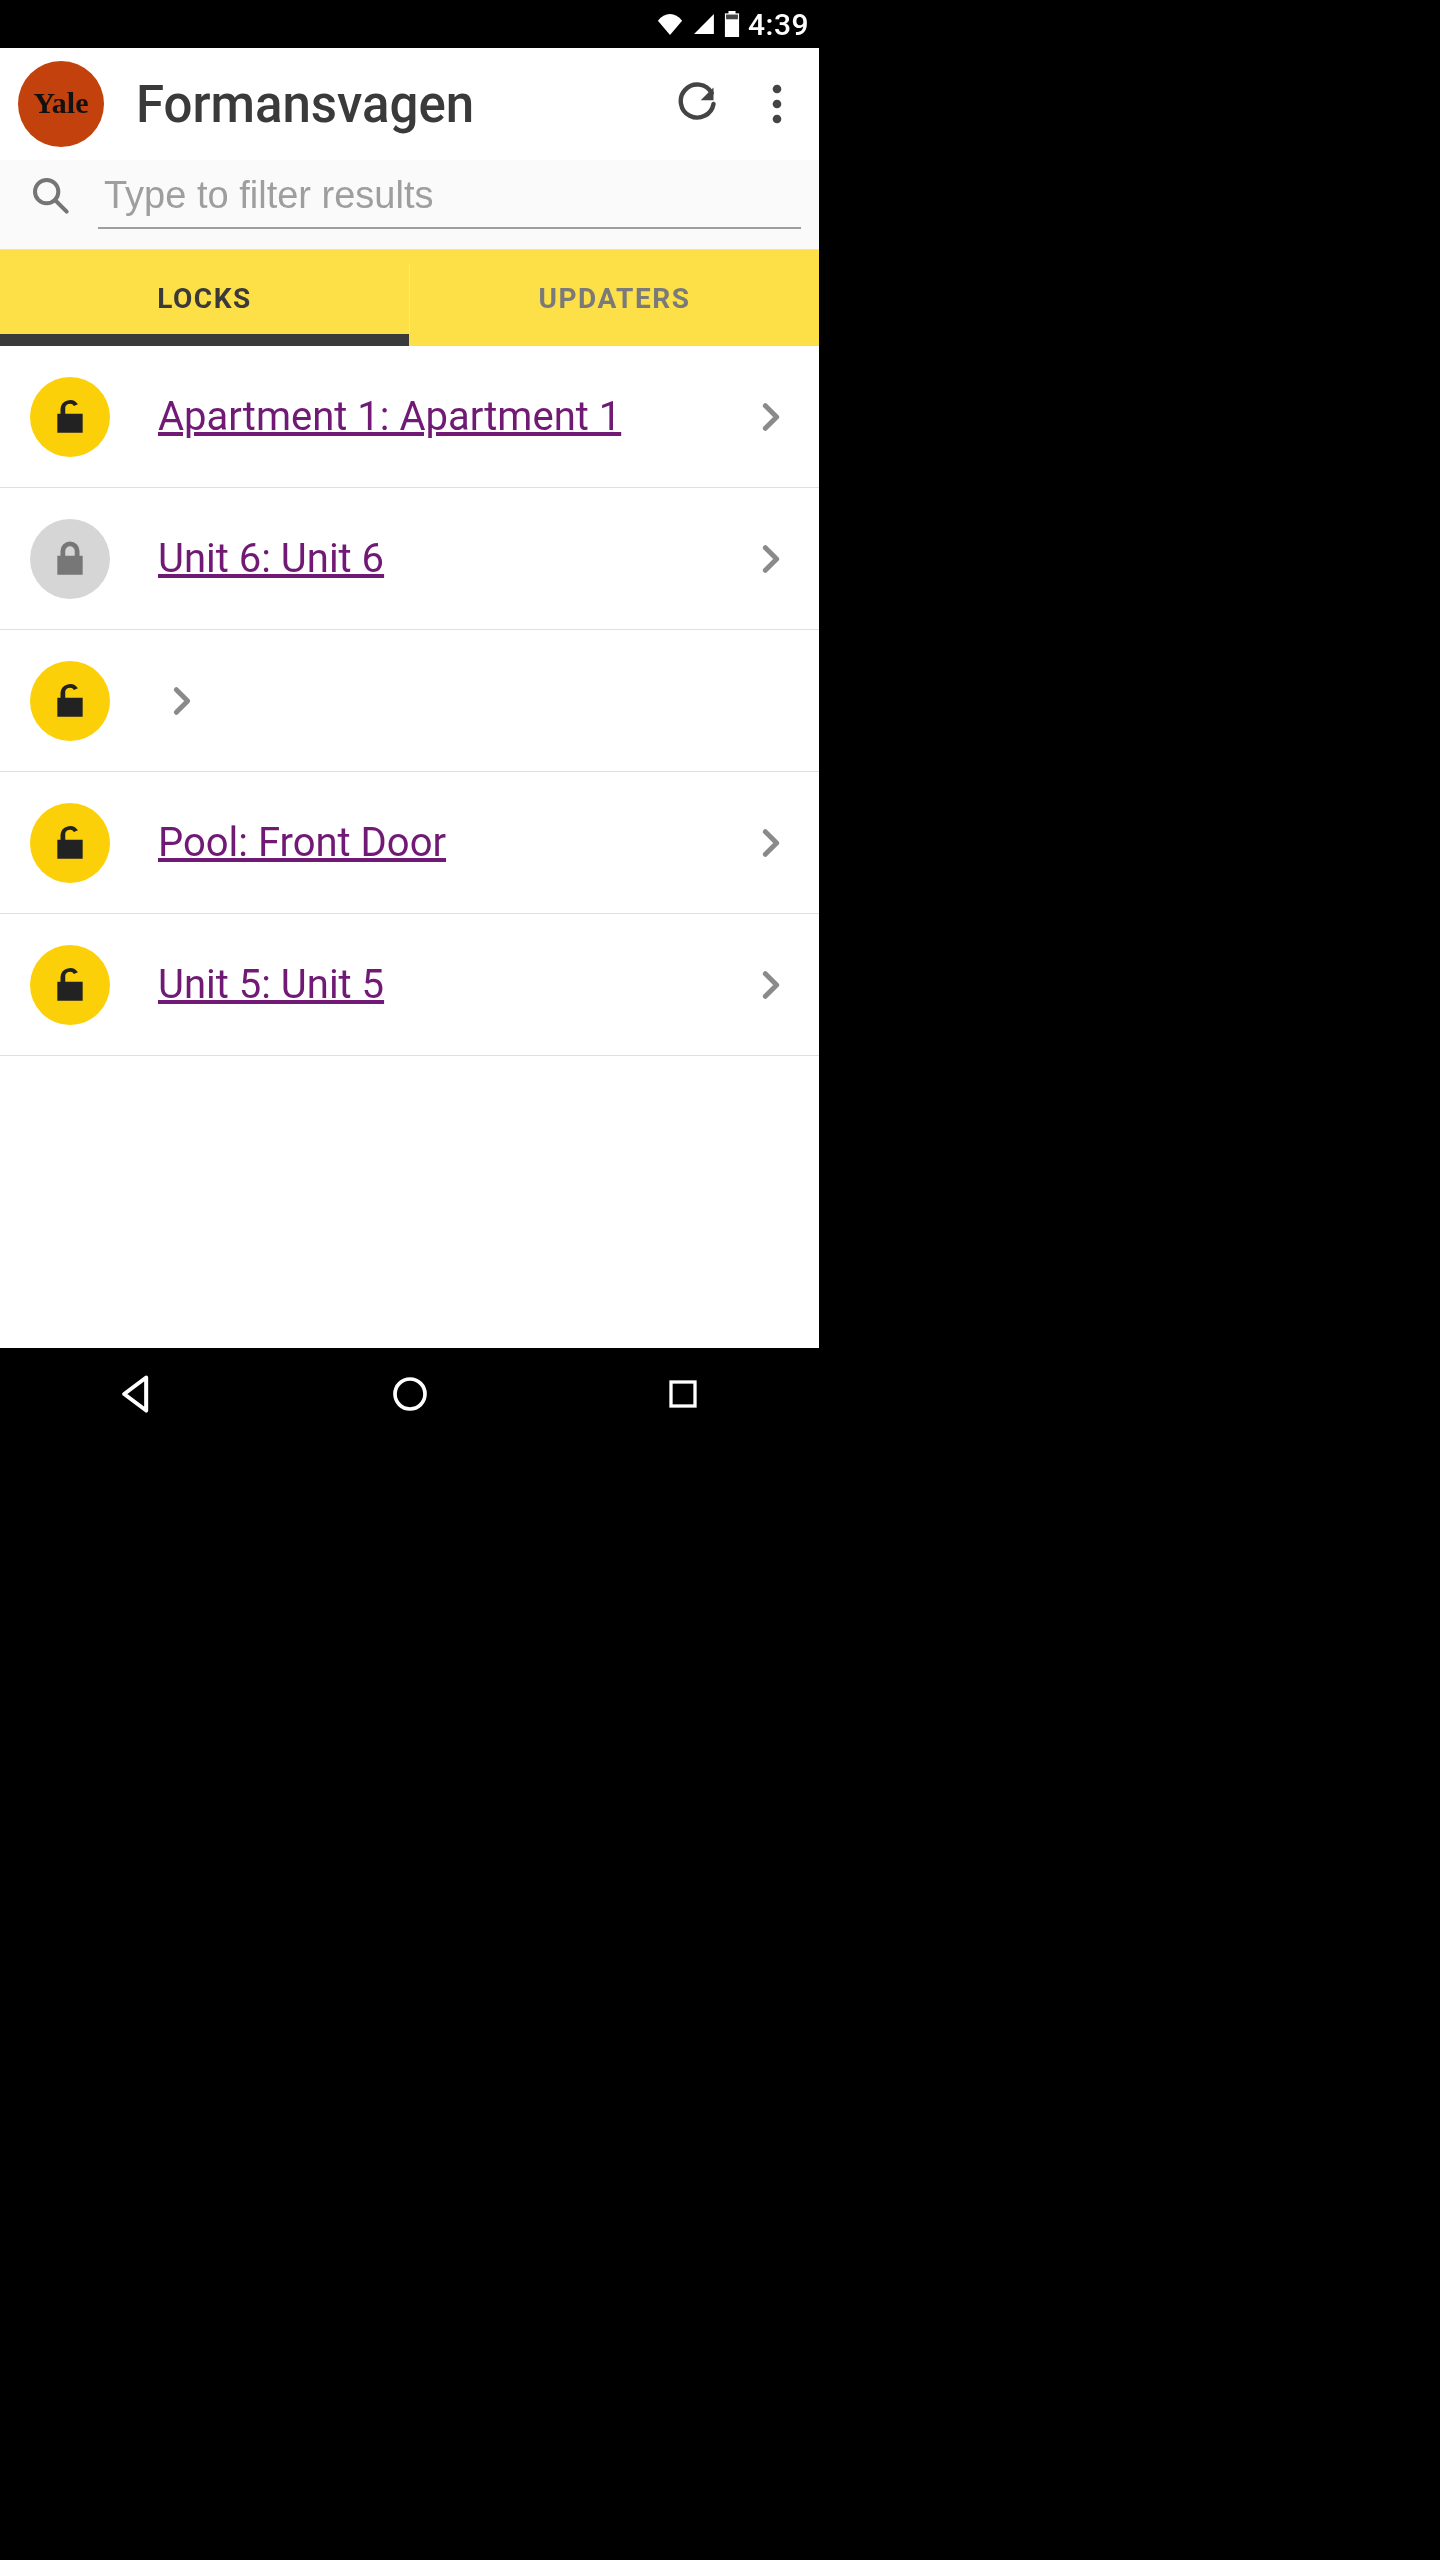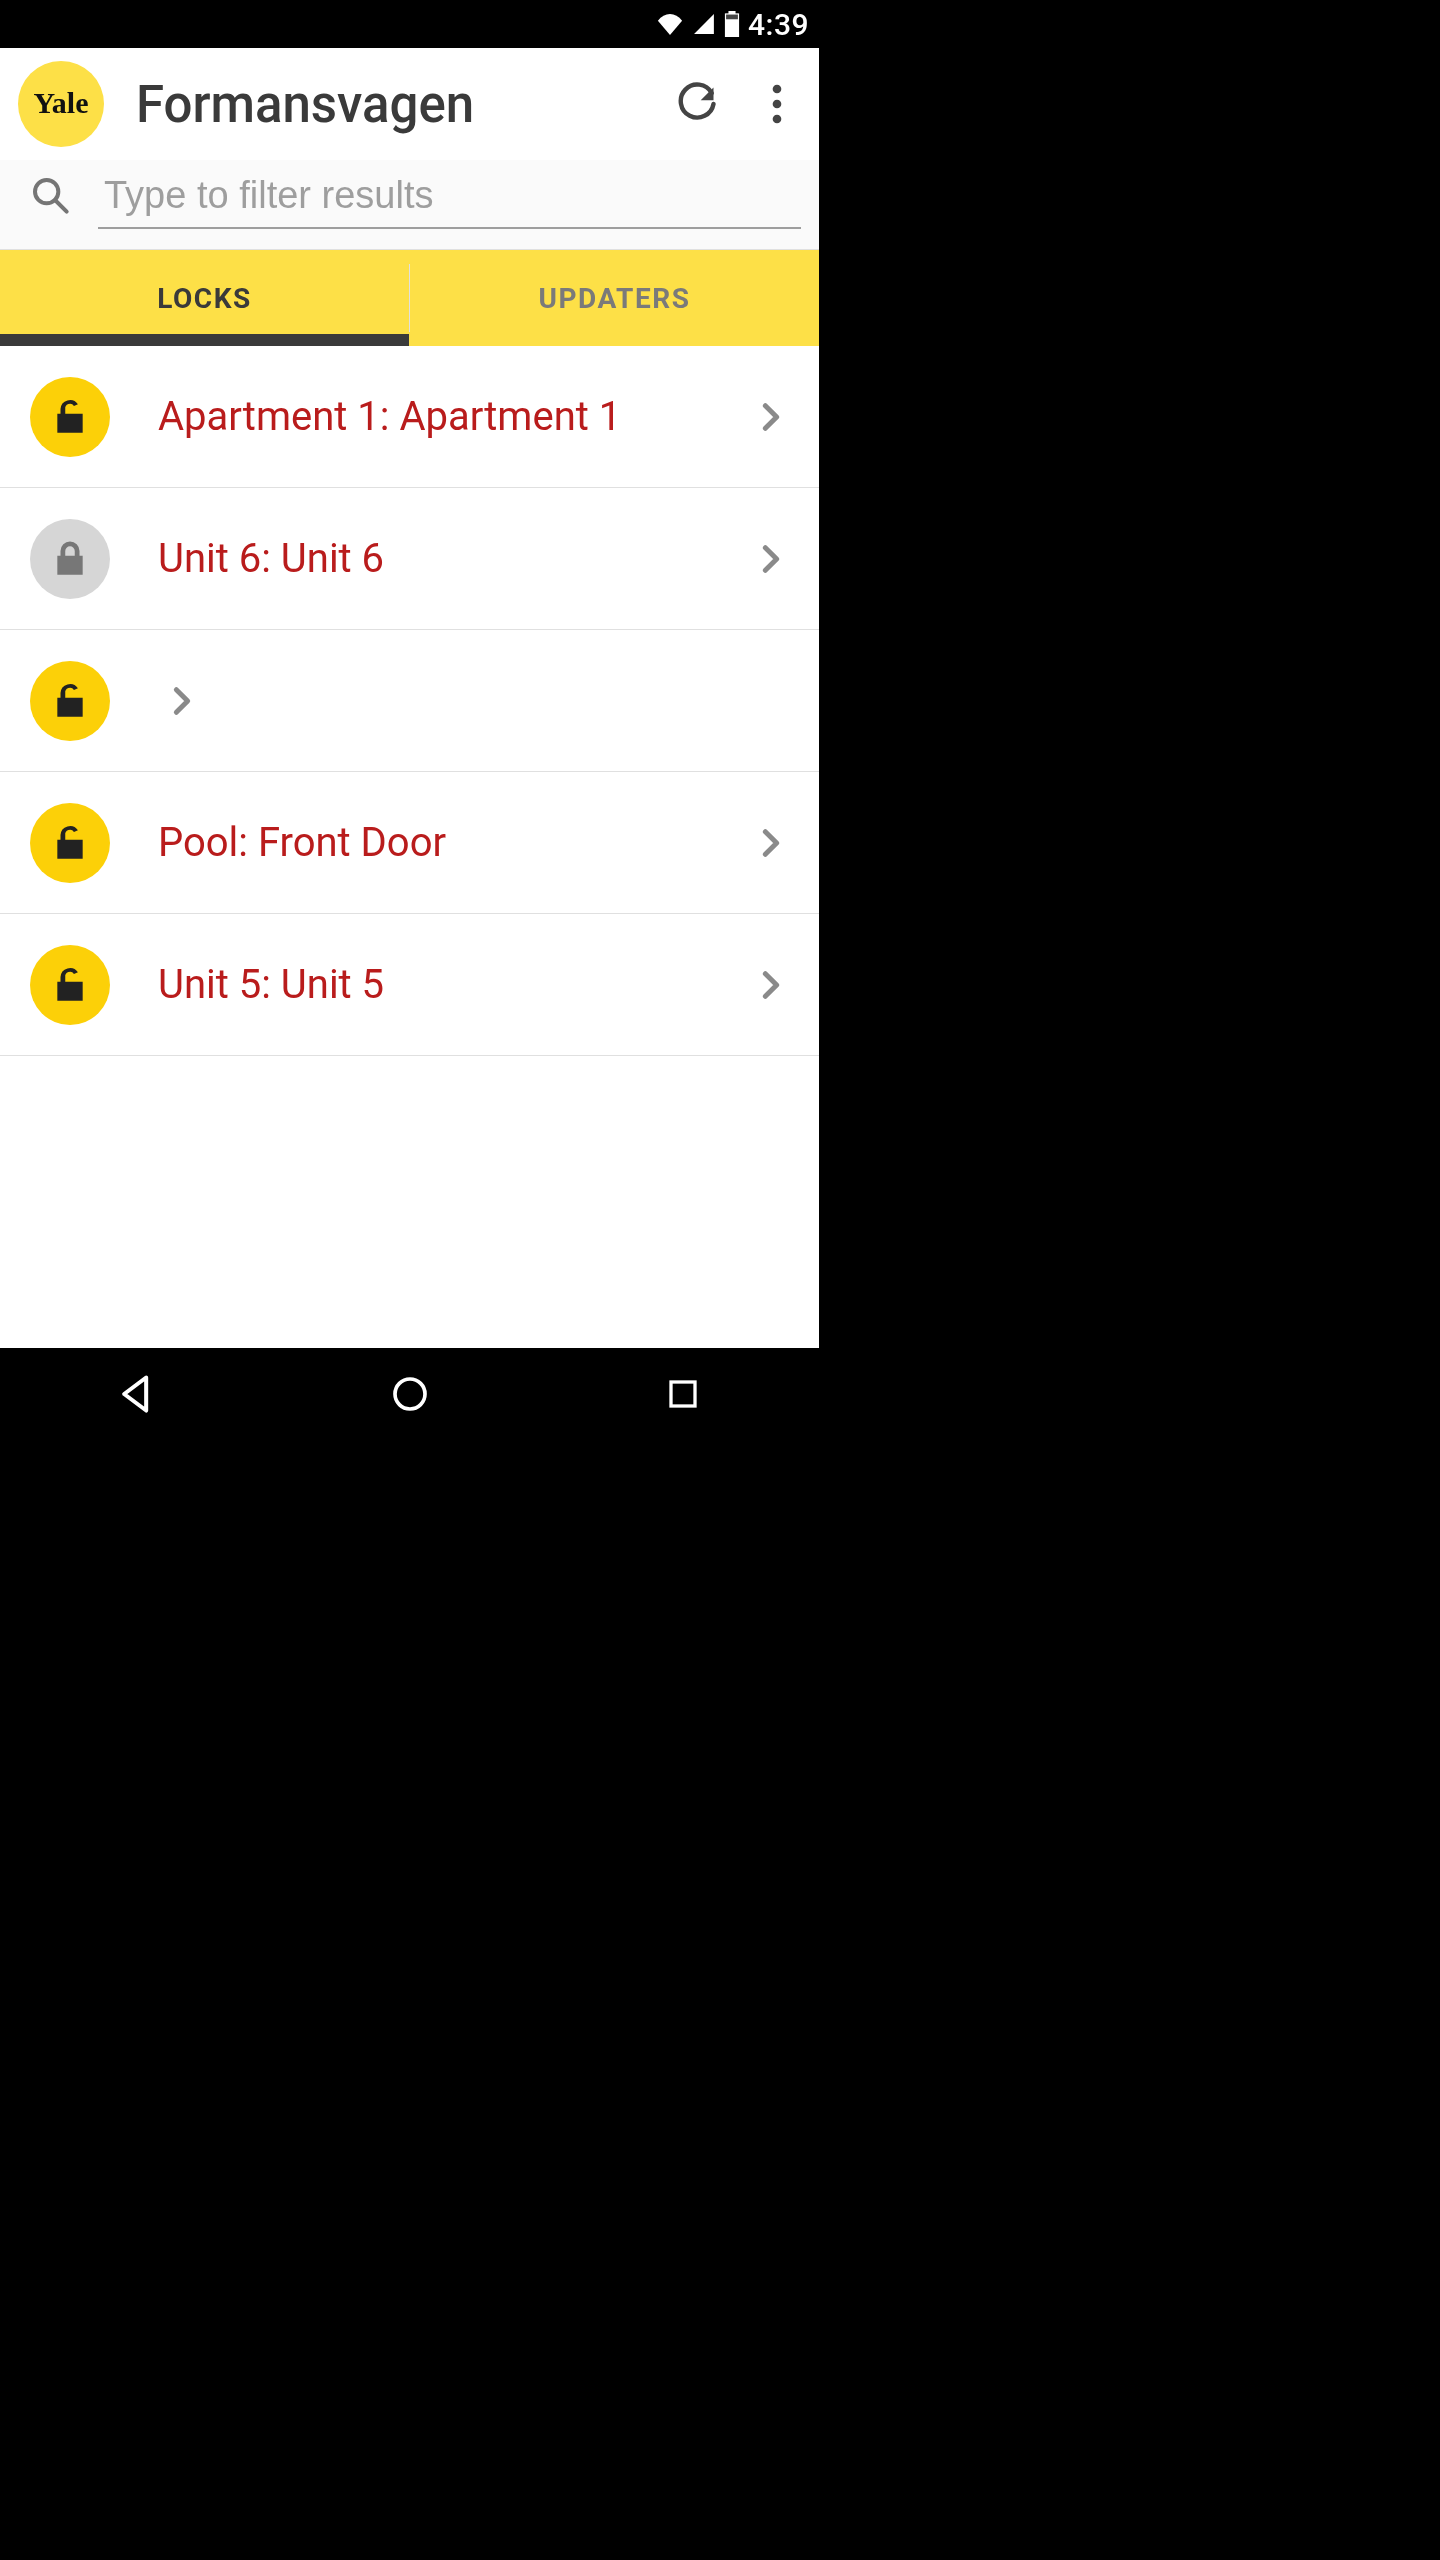--- a/index.html
+++ b/index.html
@@ -9,21 +9,21 @@
   
   .statusbar { height: 48px; background: #000; color: #fff; display: flex; align-items: center; justify-content: flex-end; padding: 0 10px; font-size: 30px; font-weight: 500; letter-spacing: 0.5px; }
   .statusbar .sb-item { margin-left: 8px; display: flex; align-items: center; }
   .statusbar svg { display: block; }
 
   
   .app { flex: 1 1 auto; background: #fff; display: flex; flex-direction: column; overflow: hidden; }
 
   
   .appbar { height: 112px; background: #fff; display: flex; align-items: center; padding: 0 12px; }
-  .logo { width: 86px; height: 86px; border-radius: 50%; background: #fde047; display: flex; align-items: center; justify-content: center; margin-right: 32px; margin-left: 6px; }
+  .logo { width: 86px; height: 86px; border-radius: 50%; background: #c2410c; display: flex; align-items: center; justify-content: center; margin-right: 32px; margin-left: 6px; }
   .logo-text { font-family: Georgia, "Times New Roman", serif; font-weight: 700; font-size: 30px; color: #111; position: relative; top: -1px; }
   .appbar-title { flex: 1 1 auto; font-size: 51px; color: #3a3a3a; font-weight: 500; }
   .appbar-action { width: 60px; height: 60px; display: flex; align-items: center; justify-content: center; margin-left: 20px; }
   .appbar-action svg { display: block; }
 
   
   .searchbar { height: 90px; background: #fafafa; display: flex; align-items: center; padding: 0 18px 15px 30px; border-bottom: 1px solid #e0e0e0; }
   .searchbar .search-icon { width: 44px; height: 44px; margin-right: 24px; color: #757575; }
   .search-input { flex: 1 1 auto; border: none; border-bottom: 2px solid #9e9e9e; background: transparent; font-size: 38px; color: #444; padding: 8px 0 10px 6px; outline: none; }
   .search-input::placeholder { color: #9e9e9e; }
@@ -35,21 +35,21 @@
   .tab.active::after { content: ""; position: absolute; left: 0; right: 0; bottom: 0; height: 12px; background: #3a3a3a; }
   .tabs .divider { width: 1px; background: #e0e0e0; height: 70%; align-self: center; }
 
   
   .list { flex: 1 1 auto; overflow: hidden; background: #fff; }
   .row { height: 142px; display: flex; align-items: center; padding: 0 24px 0 30px; border-bottom: 1px solid #e0e0e0; }
   .row:last-child { border-bottom: 1px solid #e0e0e0; }
   .lockcircle { width: 80px; height: 80px; border-radius: 50%; display: flex; align-items: center; justify-content: center; margin-right: 48px; }
   .lockcircle.open { background: #fcd008; color: #222; }
   .lockcircle.locked { background: #d6d6d6; color: #777; }
-  .row-label { flex: 1 1 auto; font-size: 40px; color: #b91c1c; }
+  .row-label { flex: 1 1 auto; font-size: 40px; color: #701a75; text-decoration: underline; }
   .chevron { width: 48px; height: 48px; color: #8a8a8a; display: flex; align-items: center; justify-content: center; }
 
   
   .navbar { height: 92px; background: #000; display: flex; align-items: center; justify-content: space-around; }
   .navbtn { width: 120px; height: 60px; display: flex; align-items: center; justify-content: center; color: #fff; }
   .navbtn svg { display: block; }
 </style>
 </head>
 <body>
 

